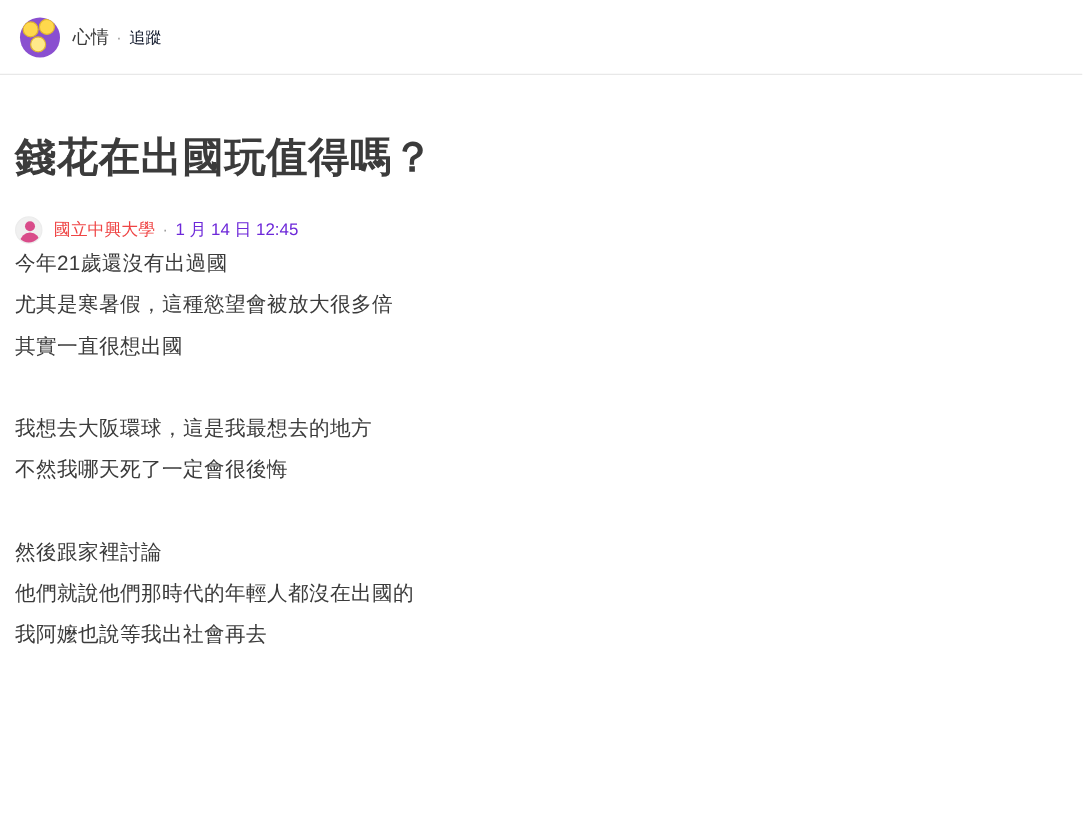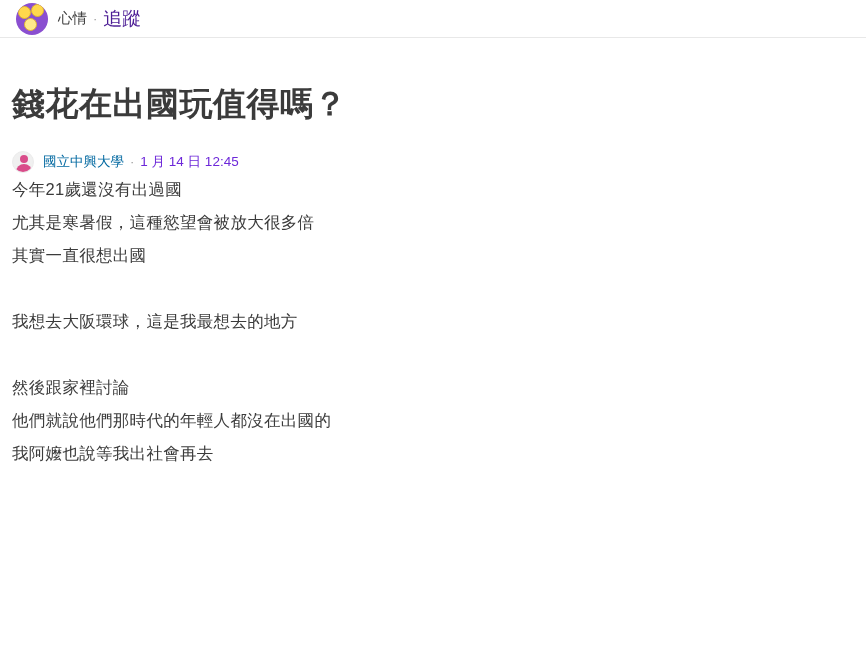--- a/index.html
+++ b/index.html
@@ -9,21 +9,21 @@
     background: #ffffff;
     width: 866px;
     height: 665px;
     overflow: hidden;
     font-family: "Liberation Sans", sans-serif;
     color: #3b3b3b;
   }
 
   
   .topbar {
-    height: 38px;
+    height: 60px;
     display: flex;
     align-items: center;
     padding: 0 16px;
     border-bottom: 1px solid #e8e8e8;
     background: #ffffff;
   }
   .board-avatar {
     width: 32px;
     height: 32px;
     border-radius: 50%;
@@ -47,22 +47,22 @@
     margin-left: 10px;
     font-size: 14.5px;
     color: #3b3b3b;
   }
   .dot-sep {
     margin: 0 6px;
     color: #9b9b9b;
     font-size: 13px;
   }
   .follow-link {
-    font-size: 19px;
-    color: #4c1d95;
+    font-size: 13px;
+    color: #0f172a;
     cursor: pointer;
   }
 
   
   .content {
     padding: 0 12px;
   }
   .post-title {
     font-size: 33px;
     line-height: 1.35;
@@ -96,21 +96,21 @@
   .user-avatar .body {
     position: absolute;
     width: 16px; height: 11px;
     border-radius: 8px 8px 0 0;
     background: #d94c8a;
     left: 3px; top: 12px;
   }
   .school {
     margin-left: 9px;
     font-size: 13.5px;
-    color: #0369a1;
+    color: #ef4444;
   }
   .timestamp {
     font-size: 13.5px;
     color: #6d28d9;
   }
 
   .post-body {
     font-size: 16.5px;
     line-height: 33px;
     color: #3b3b3b;
@@ -145,18 +145,19 @@
     <span class="dot-sep">·</span>
     <span class="timestamp">1 月 14 日 12:45</span>
   </div>
 
   <div class="post-body">
     <p>今年21歲還沒有出過國</p>
     <p>尤其是寒暑假，這種慾望會被放大很多倍</p>
     <p>其實一直很想出國</p>
     <p class="blank"></p>
     <p>我想去大阪環球，這是我最想去的地方</p>
+    <p>不然我哪天死了一定會很後悔</p>
     <p class="blank"></p>
     <p>然後跟家裡討論</p>
     <p>他們就說他們那時代的年輕人都沒在出國的</p>
     <p>我阿嬤也說等我出社會再去</p>
   </div>
 </div>
 
 </body></html>

